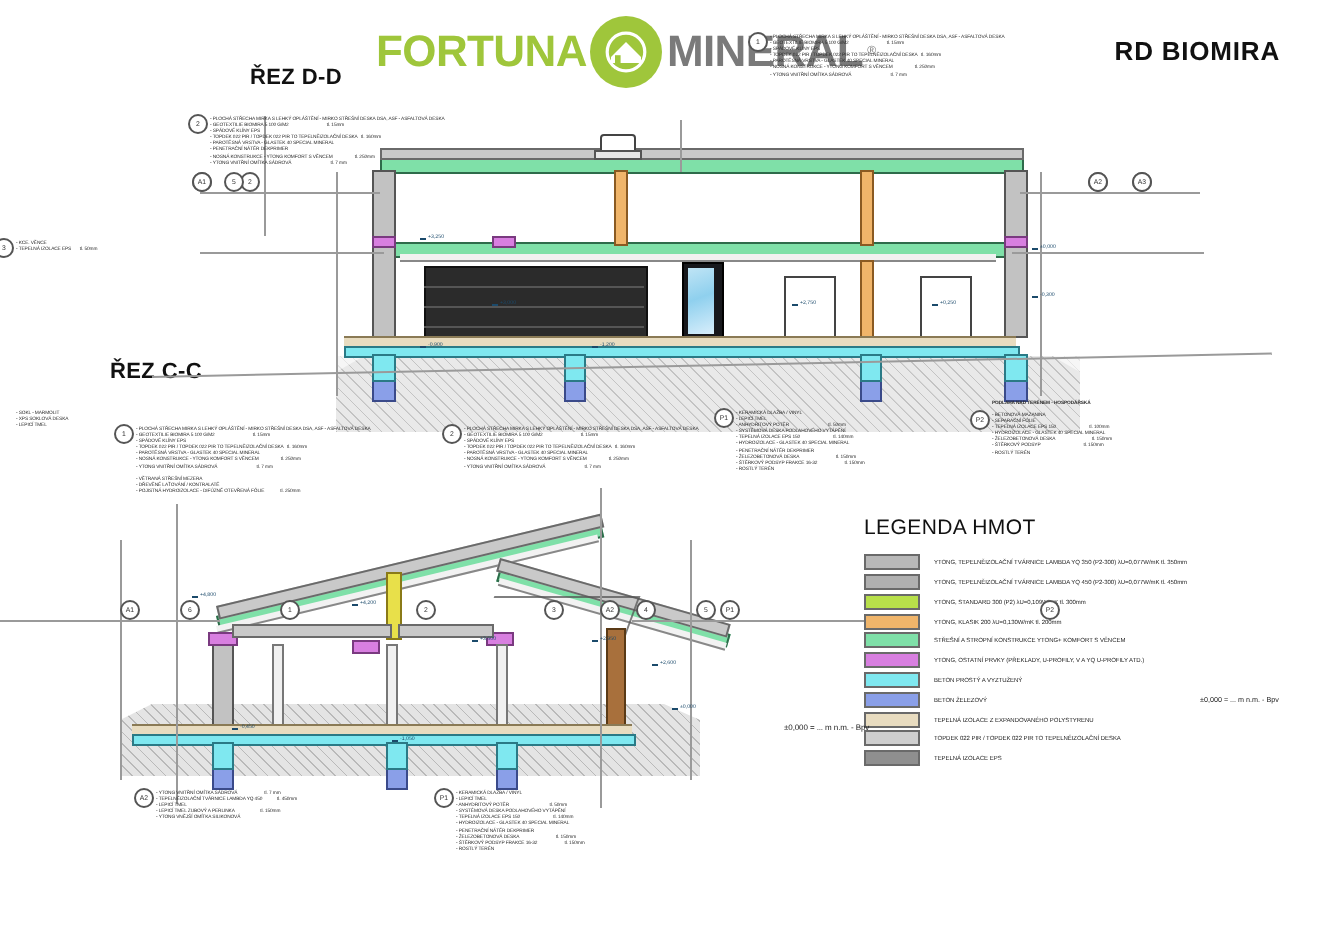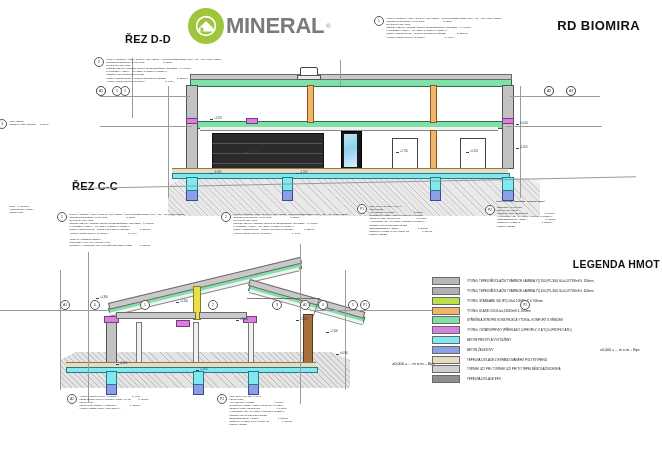--- a/index.html
+++ b/index.html
@@ -7,21 +7,21 @@
     width:662px;height:468px;overflow:hidden;background:#ffffff;
     font-family:"Liberation Sans", sans-serif;color:#111;
     position:relative;
   }
   .page{position:absolute;inset:0;background:#fff;}
 
   
   .hdr{position:absolute;left:0;top:0;width:662px;height:52px;}
   .sec-label{position:absolute;font-weight:bold;font-size:11px;letter-spacing:.2px;color:#111;}
   #sec-dd{left:125px;top:33px;}
-  #sec-cc{left:72px;top:180px;}
+  #sec-cc{left:55px;top:180px;}
 
   .logo{position:absolute;left:188px;top:8px;width:244px;height:36px;display:flex;align-items:center;gap:2px;}
   .logo-txt{font-size:22px;font-weight:bold;letter-spacing:-.3px;}
   .logo-fortuna{color:#9fc63b;}
   .logo-reality{color:#7a7a7a;}
   .logo-mark{width:36px;height:36px;border-radius:50%;background:#9fc63b;position:relative;flex:0 0 auto;}
   .logo-mark svg{position:absolute;left:6px;top:7px;}
   .logo-tm{font-size:6px;color:#7a7a7a;vertical-align:super;}
 
   .doc-title{position:absolute;right:22px;top:18px;font-size:13px;font-weight:bold;letter-spacing:.4px;}
@@ -42,21 +42,21 @@
     background-image:repeating-linear-gradient(45deg,#b9b9b9 0 .6px,transparent .6px 4px);
     background-color:#e4e4e4;
   }
   .hatch-light{
     background-image:repeating-linear-gradient(45deg,#cdcdcd 0 .5px,transparent .5px 4px);
     background-color:#efefef;
   }
 
   
   .legend{position:absolute;left:432px;top:258px;width:228px;}
-  .legend h3{margin:0 0 7px 0;font-size:10.5px;font-weight:bold;letter-spacing:.2px;text-align:right;}
+  .legend h3{margin:0 0 7px 0;font-size:10.5px;font-weight:normal;letter-spacing:.2px;}
   .lg-row{display:flex;align-items:center;height:8.6px;margin-bottom:1.2px;}
   .sw{width:26px;height:6px;border:.5px solid #6a6a6a;flex:0 0 auto;margin-right:7px;}
   .lg-txt{font-size:3px;line-height:4px;color:#222;white-space:nowrap;letter-spacing:-.02px;}
 
   .datum{position:absolute;left:392px;top:361px;font-size:4px;color:#222;letter-spacing:-.05px;}
   .datum2{position:absolute;left:600px;top:348px;font-size:3.6px;color:#222;}
 
   
   .elev{position:absolute;font-size:2.6px;color:#1b4a6b;white-space:nowrap;}
   .elev:before{content:"";position:absolute;left:-4px;top:2.4px;width:3.4px;height:.5px;background:#1b4a6b;}
@@ -64,20 +64,21 @@
 </head>
 <body>
 
 <div class="page">
 
   <div class="hdr">
 
     <div id="sec-dd" class="sec-label">ŘEZ D-D</div>
 
     <div class="logo">
+      <span class="logo-txt logo-fortuna">FORTUNA</span>
       <span class="logo-mark">
         <svg width="24" height="22" viewBox="0 0 24 22" aria-hidden="true">
           <circle cx="12" cy="11" r="11" fill="#9fc63b"></circle>
           <circle cx="12" cy="11" r="9.4" fill="none" stroke="#ffffff" stroke-width="1.6"></circle>
           <path d="M4.5 13.5 L12 6 L19.5 13.5 L19.5 16.5 L4.5 16.5 Z" fill="#ffffff"></path>
           <path d="M6.5 16.5 L6.5 12.6 L9.3 12.6 L9.3 16.5 Z" fill="#9fc63b"></path>
         </svg>
       </span>
       <span class="logo-txt logo-reality">MINERAL</span>
       <span class="logo-tm">®</span>

